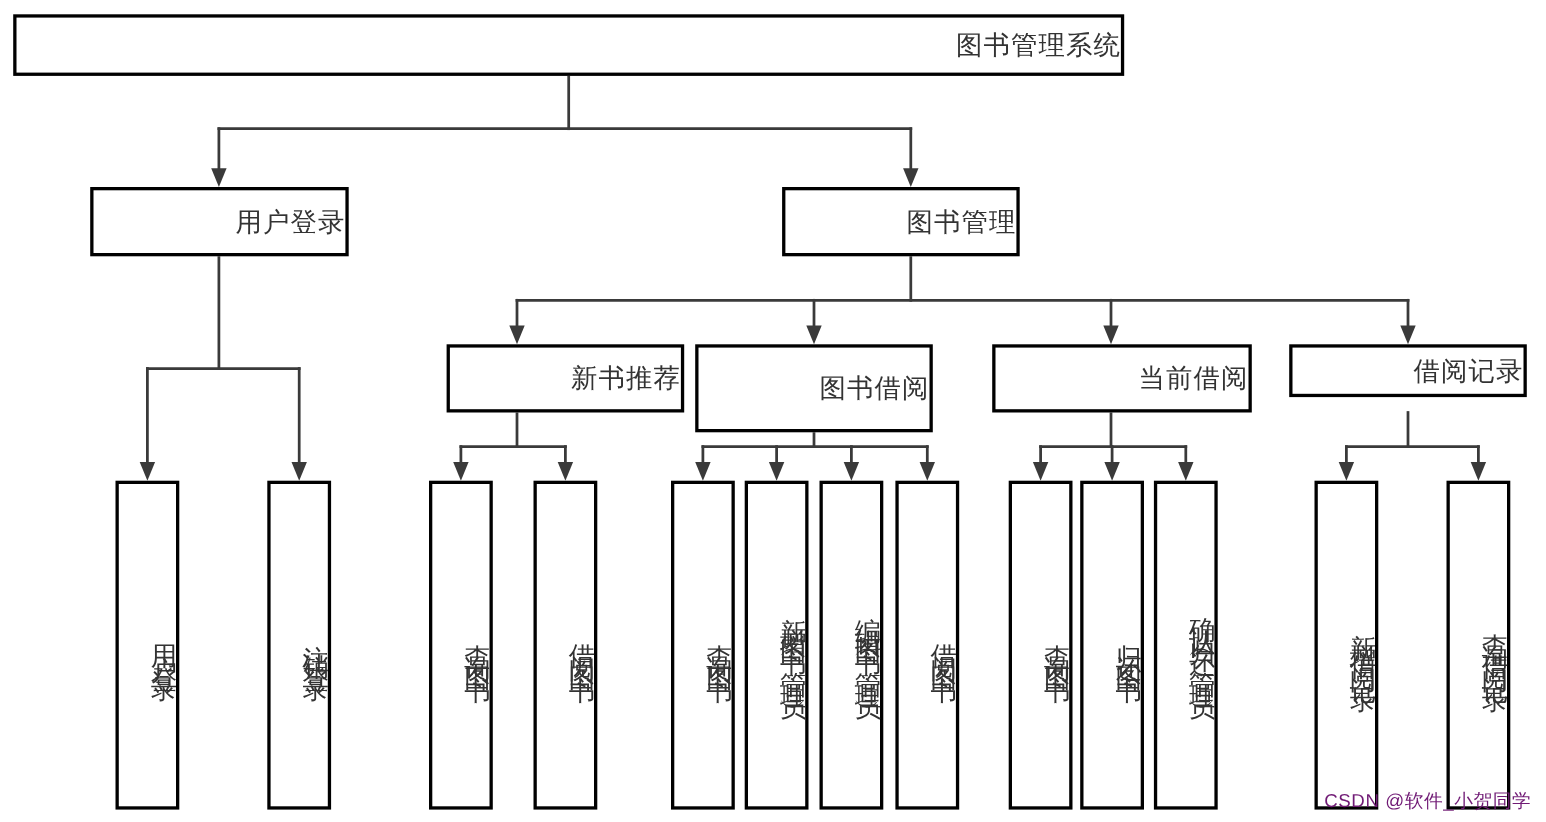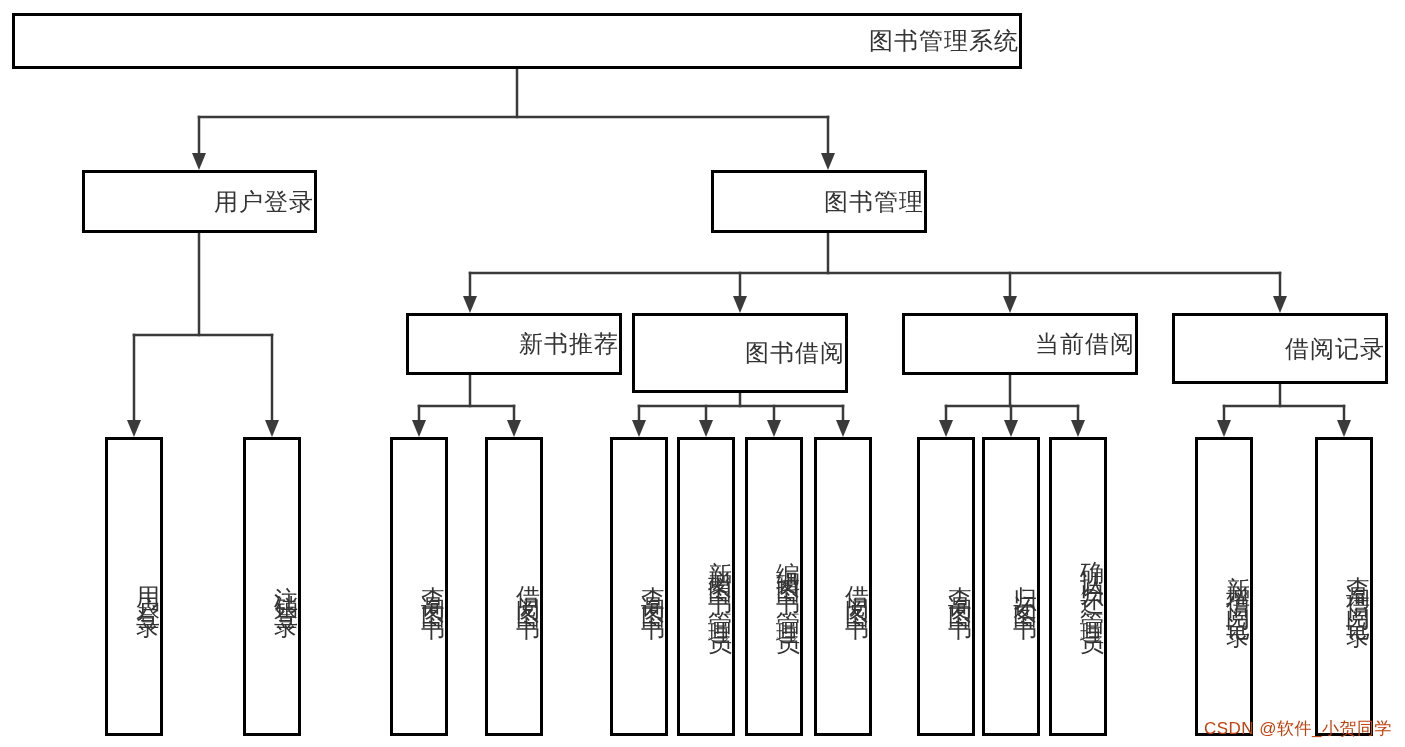--- a/index.html
+++ b/index.html
@@ -34,21 +34,21 @@
     writing-mode: vertical-rl;
     text-orientation: mixed;
     letter-spacing: 10px;
     line-height: 1;
     white-space: nowrap;
   }
   .watermark {
     position: absolute;
     right: 13px;
     bottom: 7px;
-    color: #c2410c;
+    color: #701a75;
     font-size: 17px;
     letter-spacing: 0.5px;
     z-index: 3;
   }
 </style>
 </head>
 <body>
 
 <div class="stage">
 
@@ -134,21 +134,21 @@
 
   <div class="box" style="left:362px; top:313px; width:216px; height:62px;margin-left:44px;">
     <span>新书推荐</span>
   </div>
   <div class="box" style="left:632px; top:313px; width:216px; height:80px;">
     <span>图书借阅</span>
   </div>
   <div class="box" style="left:902px; top:313px; width:236px; height:62px;">
     <span>当前借阅</span>
   </div>
-  <div class="box" style="left:1172px; top:313px; width:216px; height:71px;">
+  <div class="box" style="left:1172px; top:313px; width:216px; height:48px;">
     <span>借阅记录</span>
   </div>
 
   <div class="box leaf" style="left:105px; top:437px; width:58px; height:299px;">
     <span>用户登录</span>
   </div>
   <div class="box leaf" style="left:243px; top:437px; width:58px; height:299px;">
     <span>注销登录</span>
   </div>
 

